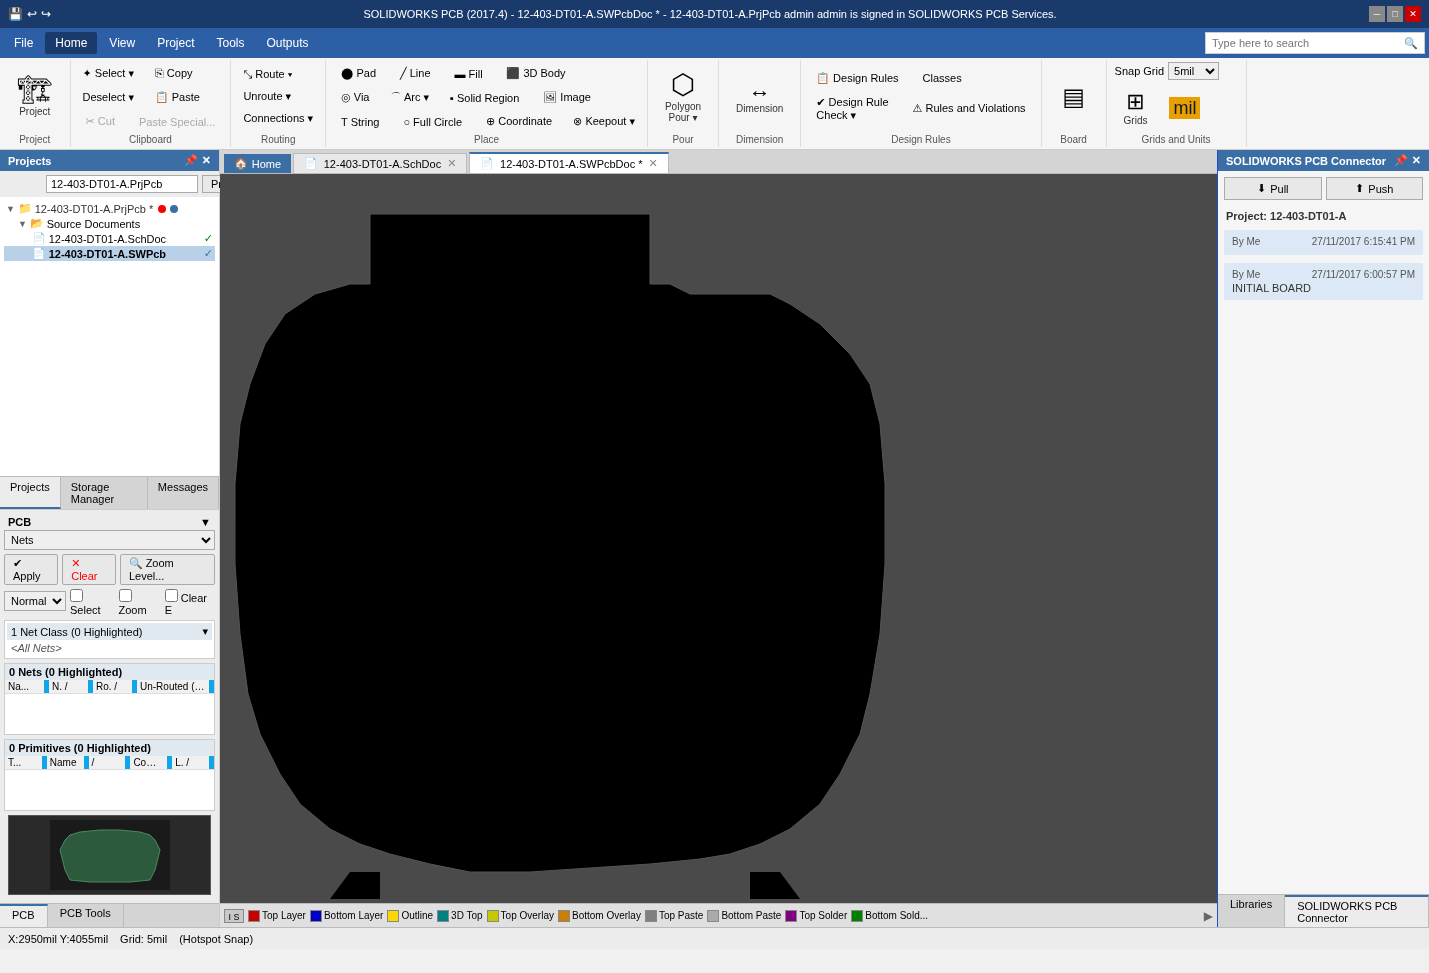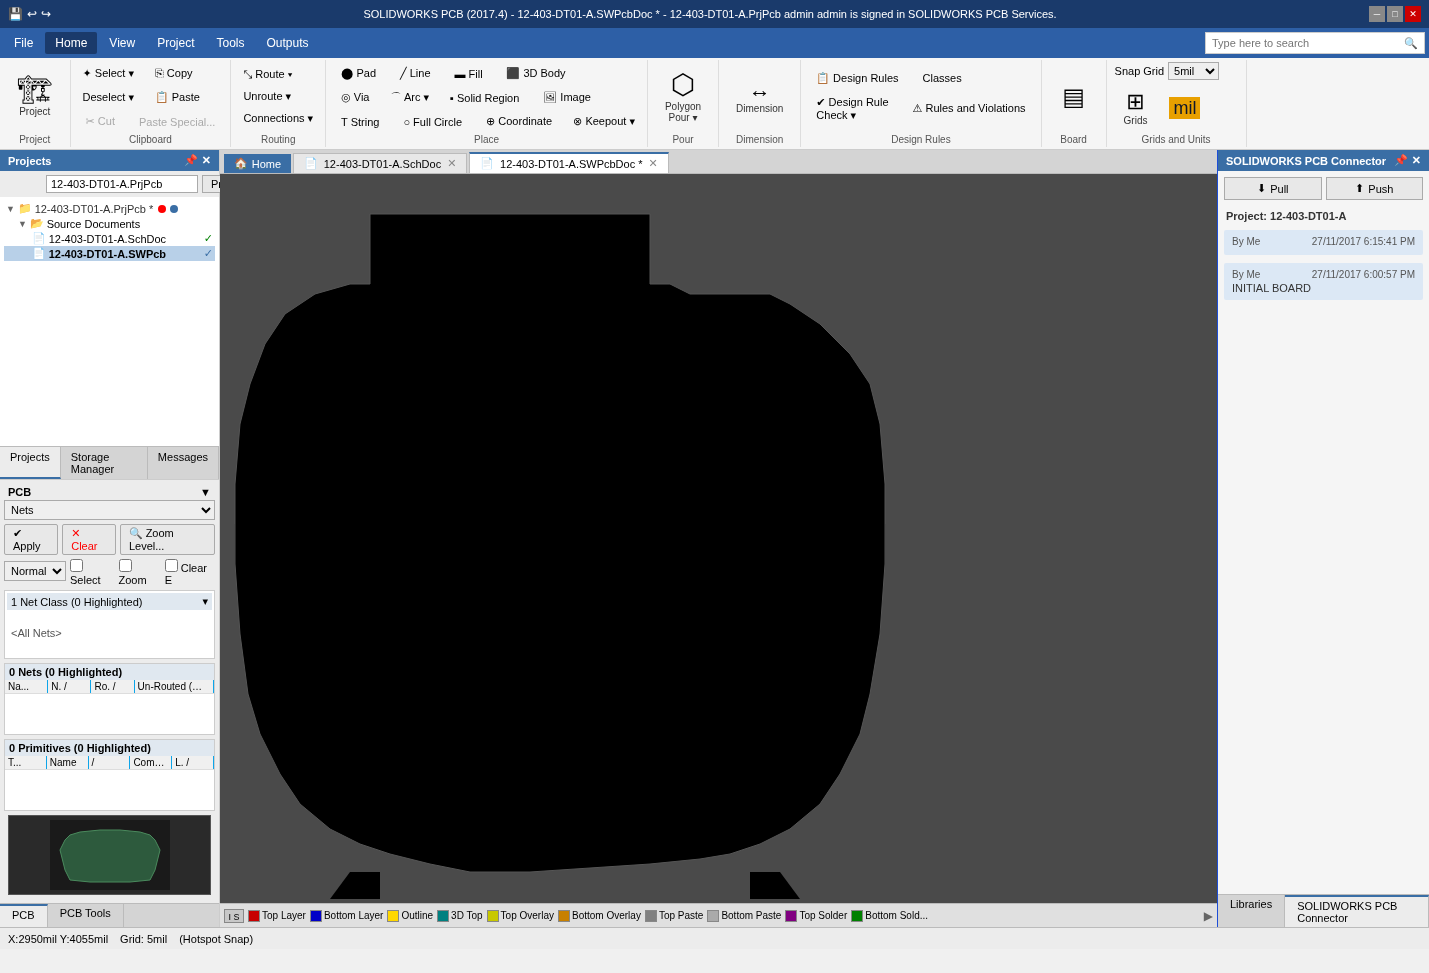--- a/index.html
+++ b/index.html
@@ -246,22 +246,23 @@
     .nets-header {
       display: flex;
       align-items: center;
       justify-content: space-between;
       background: #e0e8f0;
       padding: 2px 4px;
       font-size: 11px;
       cursor: pointer;
     }
     .nets-list {
-      padding: 17px 4px;
+      padding: 2px 4px;
       color: #555;
+      font-style: italic;
       font-size: 11px;
     }
     #nets-table-section {
       background: white;
       border: 1px solid #ccc;
       margin-bottom: 4px;
     }
     .section-header {
       background: #e0e8f0;
       padding: 2px 4px;
@@ -270,21 +271,21 @@
     }
     .col-headers {
       display: flex;
       background: #f0f0f0;
       border-bottom: 1px solid #ddd;
     }
     .col-h {
       flex: 1;
       padding: 1px 3px;
       font-size: 10px;
-      border-right: 1px solid #0ea5e9;
+      border-right: 5px solid #0ea5e9;
       overflow: hidden;
       text-overflow: ellipsis;
       white-space: nowrap;
     }
     #primitives-section {
       background: white;
       border: 1px solid #ccc;
     }
 
     

